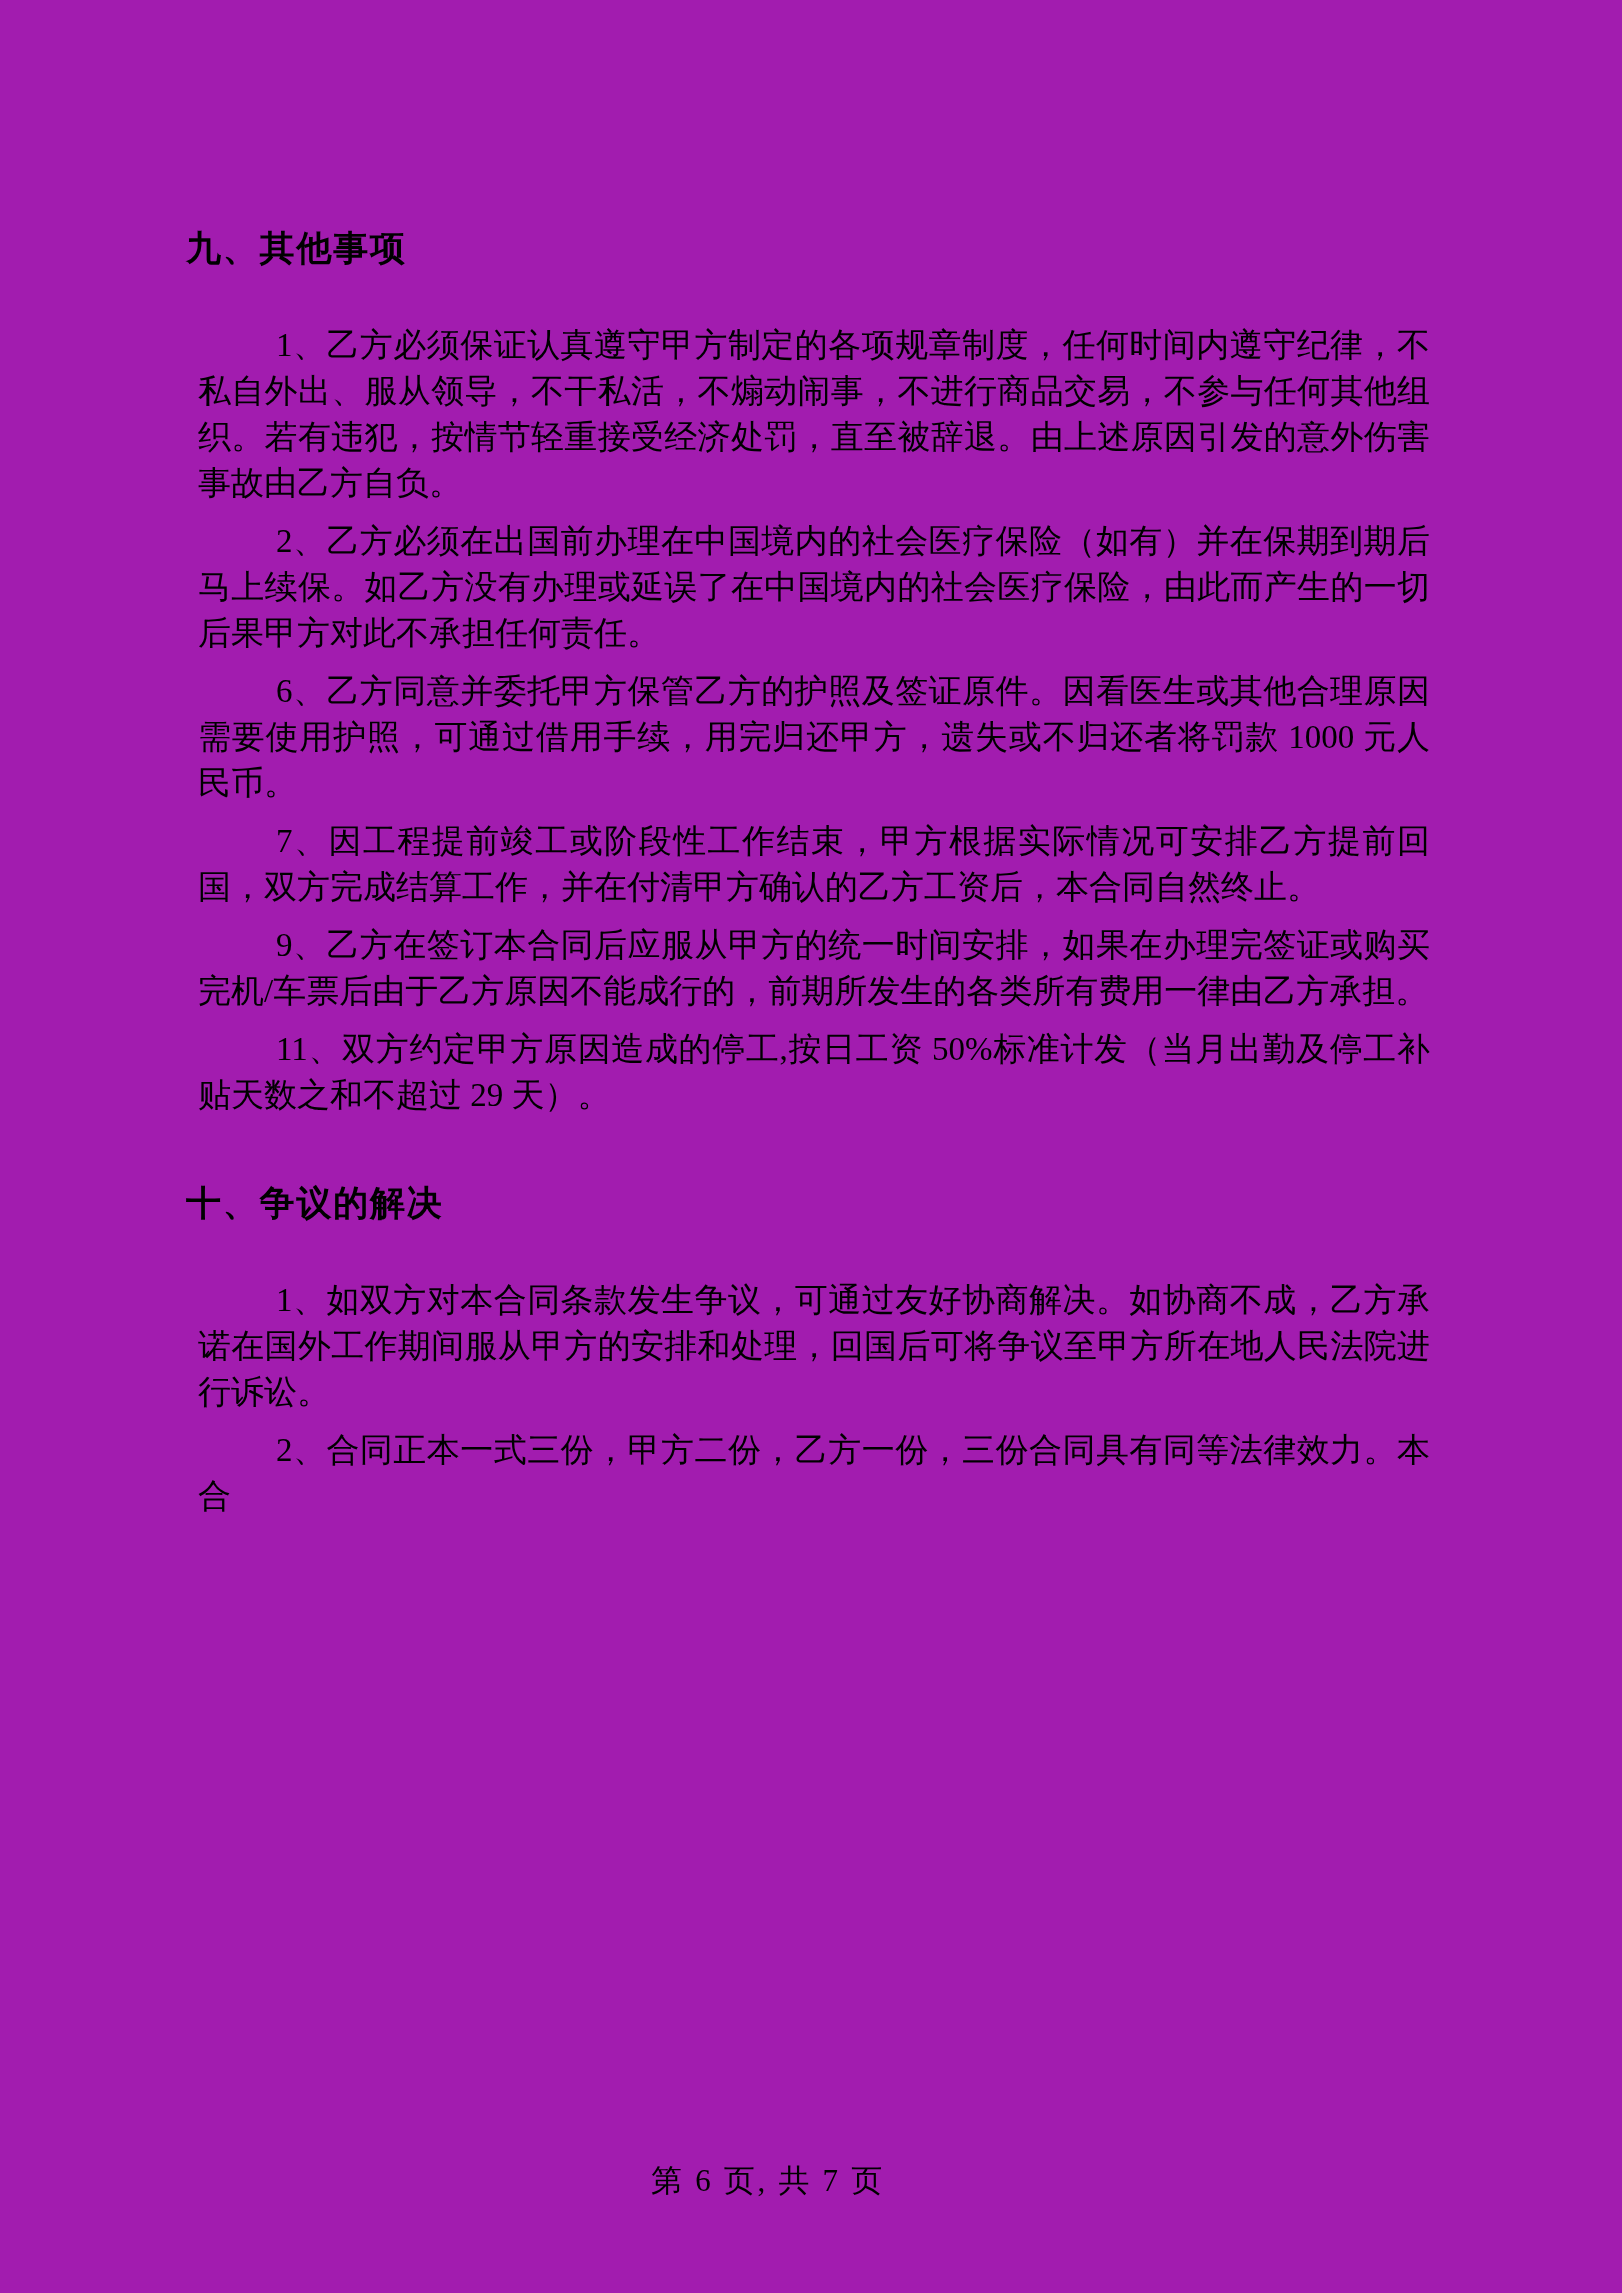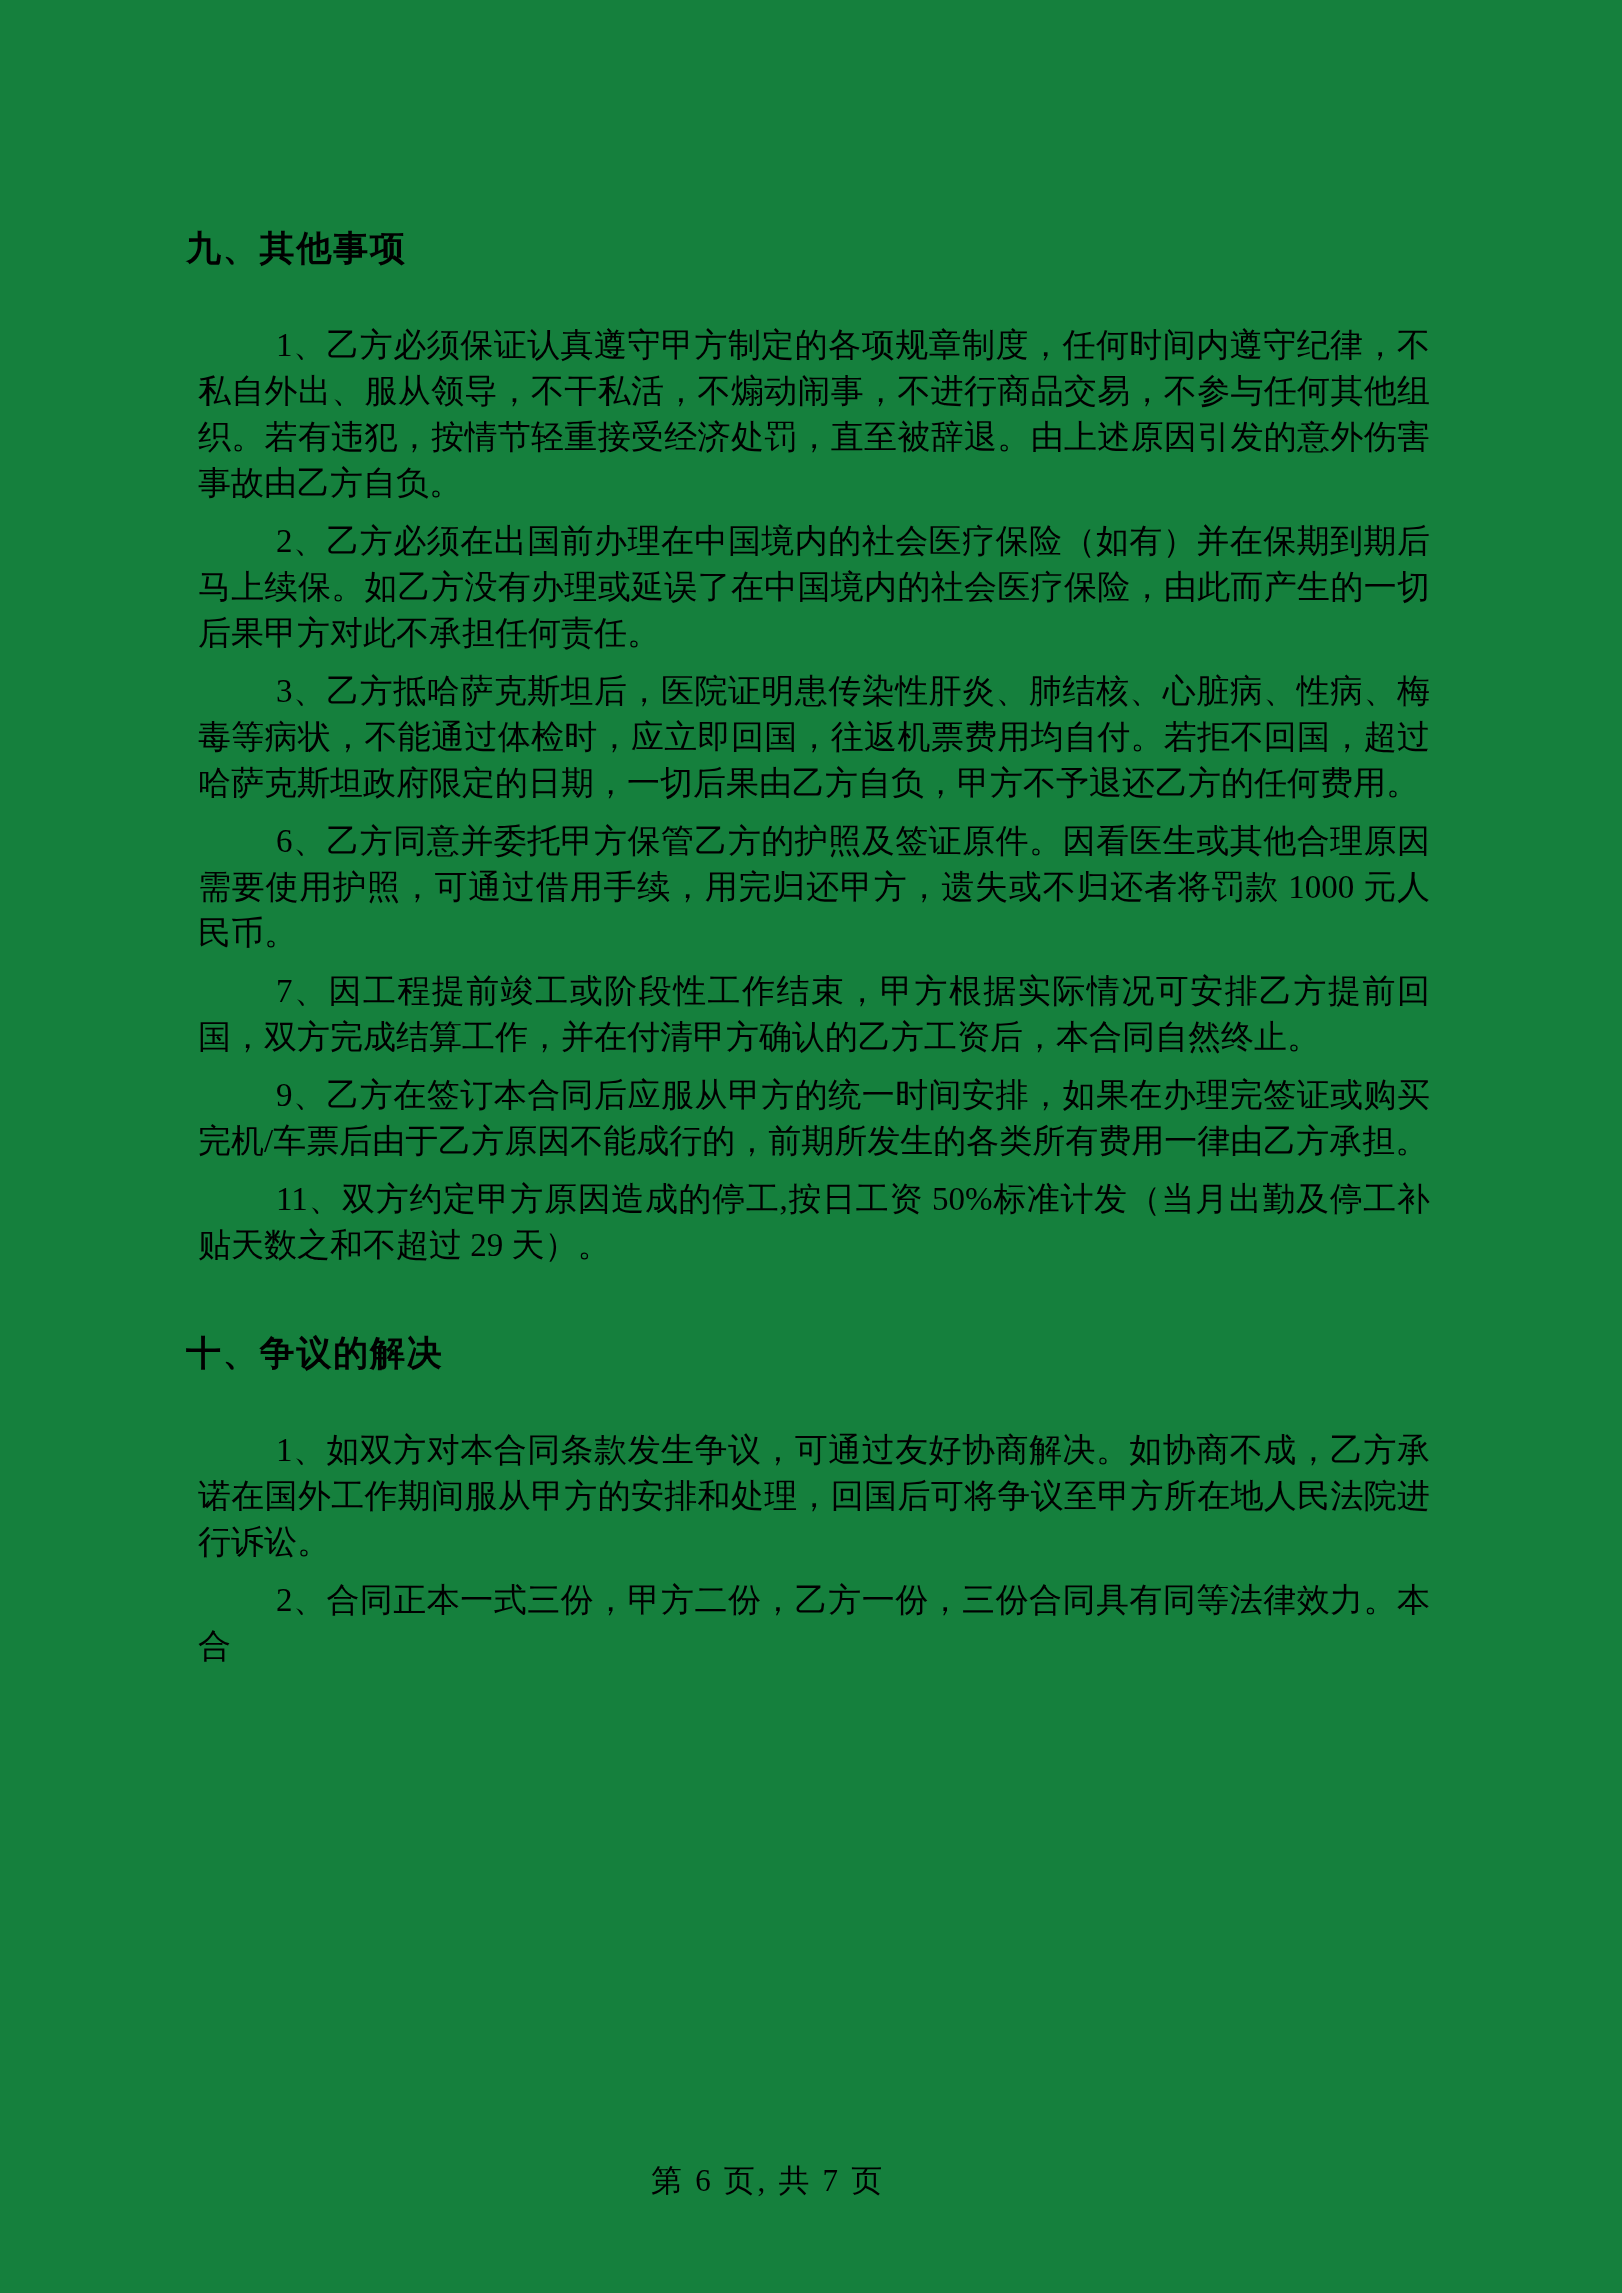--- a/index.html
+++ b/index.html
@@ -4,21 +4,21 @@
 <style>
   html, body {
     margin: 0;
     padding: 0;
     background: #ffffff;
   }
   .page {
     position: relative;
     width: 1623px;
     height: 2294px;
-    background: #15803d;
+    background: #a21caf;
     color: #000000;
     font-family: "Liberation Serif", "DejaVu Serif", serif;
     overflow: hidden;
     text-decoration: underline;
   }
   .doc {
     position: absolute;
     left: 186px;
     top: 227px;
     width: 1256px;
@@ -59,21 +59,20 @@
 </style>
 </head>
 <body>
 
 <div class="page">
   <main class="doc">
       <section class="section">
         <h2 class="section-heading">九、其他事项</h2>
         <p class="clause">1、乙方必须保证认真遵守甲方制定的各项规章制度，任何时间内遵守纪律，不私自外出、服从领导，不干私活，不煽动闹事，不进行商品交易，不参与任何其他组织。若有违犯，按情节轻重接受经济处罚，直至被辞退。由上述原因引发的意外伤害事故由乙方自负。</p>
         <p class="clause">2、乙方必须在出国前办理在中国境内的社会医疗保险（如有）并在保期到期后马上续保。如乙方没有办理或延误了在中国境内的社会医疗保险，由此而产生的一切后果甲方对此不承担任何责任。</p>
-        <p class="clause">3、乙方抵哈萨克斯坦后，医院证明患传染性肝炎、肺结核、心脏病、性病、梅毒等病状，不能通过体检时，应立即回国，往返机票费用均自付。若拒不回国，超过哈萨克斯坦政府限定的日期，一切后果由乙方自负，甲方不予退还乙方的任何费用。</p>
         <p class="clause">6、乙方同意并委托甲方保管乙方的护照及签证原件。因看医生或其他合理原因需要使用护照，可通过借用手续，用完归还甲方，遗失或不归还者将罚款 1000 元人民币。</p>
         <p class="clause">7、因工程提前竣工或阶段性工作结束，甲方根据实际情况可安排乙方提前回国，双方完成结算工作，并在付清甲方确认的乙方工资后，本合同自然终止。</p>
         <p class="clause">9、乙方在签订本合同后应服从甲方的统一时间安排，如果在办理完签证或购买完机/车票后由于乙方原因不能成行的，前期所发生的各类所有费用一律由乙方承担。</p>
         <p class="clause">11、双方约定甲方原因造成的停工,按日工资 50%标准计发（当月出勤及停工补贴天数之和不超过 29 天）。</p>
       </section>
       <section class="section">
         <h2 class="section-heading">十、争议的解决</h2>
         <p class="clause">1、如双方对本合同条款发生争议，可通过友好协商解决。如协商不成，乙方承诺在国外工作期间服从甲方的安排和处理，回国后可将争议至甲方所在地人民法院进行诉讼。</p>
         <p class="clause">2、合同正本一式三份，甲方二份，乙方一份，三份合同具有同等法律效力。本合</p>
       </section>

